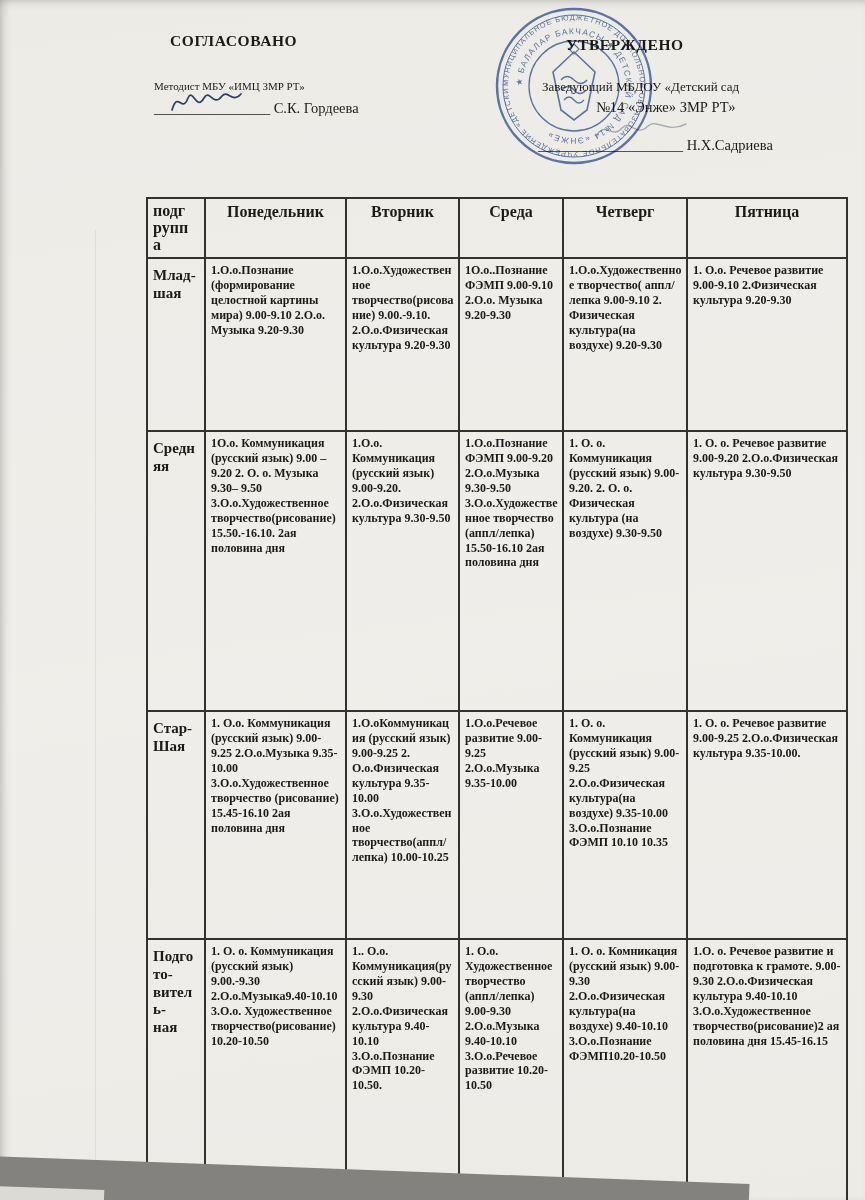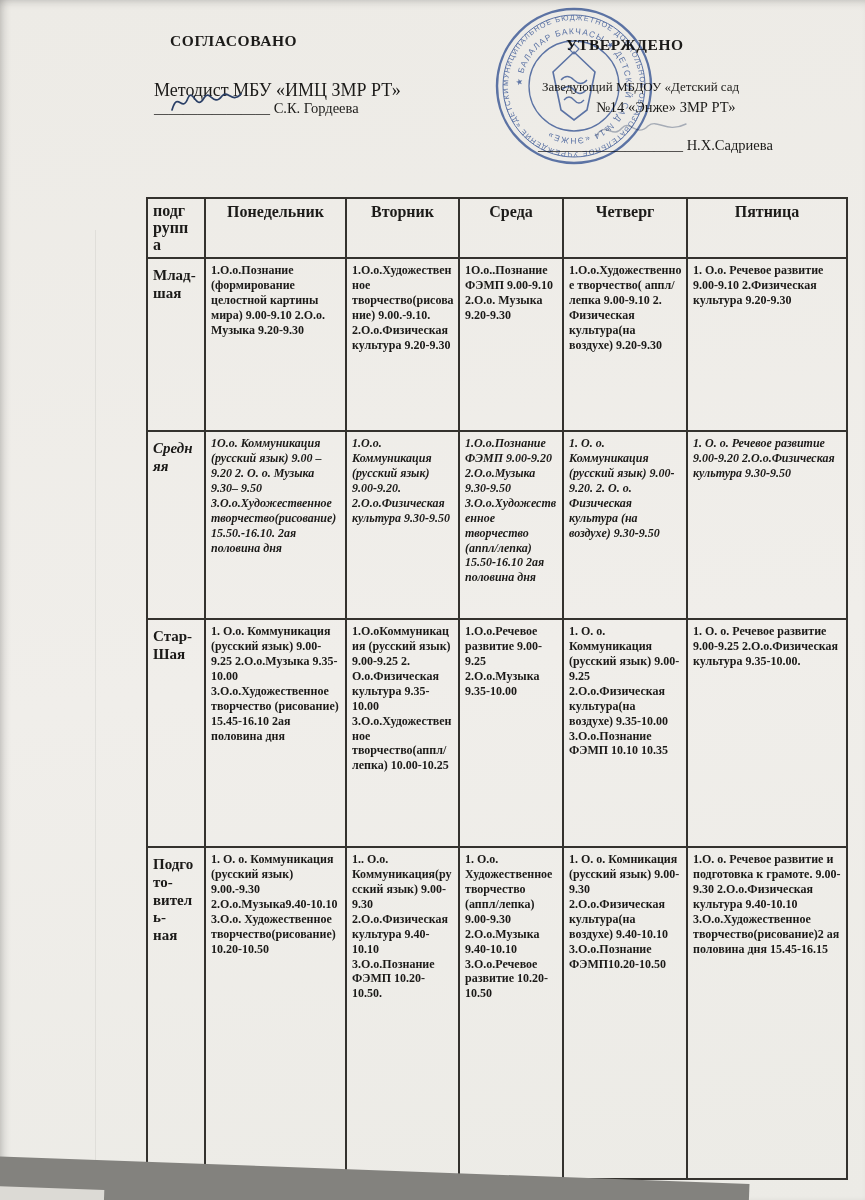--- a/index.html
+++ b/index.html
@@ -12,21 +12,21 @@
     overflow:hidden;
     box-shadow: inset 7px 0 10px -5px rgba(0,0,0,.22), inset 0 7px 9px -5px rgba(0,0,0,.15);
   }
   .fold-line { position:absolute; left:95px; top:230px; width:1px; height:930px; background:rgba(0,0,0,.06); }
   .edge-bottom { position:absolute; left:-12px; top:1156px; width:762px; height:70px; background:#83827e; transform:rotate(2.1deg); transform-origin:left top; }
   .edge-bottom-sliver { position:absolute; left:-6px; top:1188px; width:110px; height:20px; background:#dcdad5; transform:rotate(2deg); }
 
   
   .agreed-title   { position:absolute; left:170px; top:32px;  font-weight:bold; font-size:15.5px; letter-spacing:.6px; }
   .approved-title { position:absolute; left:566px; top:36px;  font-weight:bold; font-size:15.5px; letter-spacing:.6px; }
-  .agreed-l1      { position:absolute; left:154px; top:80px;  font-size:18px; }
+  .agreed-l1      { position:absolute; left:154px; top:80px;  font-size:11px; }
   .agreed-l2      { position:absolute; left:154px; top:100px; font-size:14.5px; }
   .approved-l1    { position:absolute; left:542px; top:79px;  font-size:13px; }
   .approved-l2    { position:absolute; left:596px; top:99px;  font-size:14.5px; }
   .approved-sign  { position:absolute; left:538px; top:137px; font-size:14.5px; }
 
   .sig-left  { position:absolute; left:168px; top:84px; width:78px; height:34px; }
   .sig-right { position:absolute; left:592px; top:116px; width:100px; height:26px; opacity:.75; }
 
   
   .stamp { position:absolute; left:492px; top:4px; width:164px; height:164px; mix-blend-mode:multiply; opacity:.82; }
@@ -43,21 +43,21 @@
   .schedule th, .schedule td {
     border:2px solid #34322e; vertical-align:top;
     font-weight:bold; overflow-wrap:break-word; word-break:break-word;
   }
   .schedule th { font-size:16px; padding:4px 13px; height:36px; text-align:center;margin-left:36px; }
   .schedule th.h-group { text-align:left; padding-left:5px; line-height:1.05; }
   .schedule td { font-size:12px; line-height:1.24; padding:4px 4px 4px 5px; color:#1b1a18; }
   .schedule td.group { font-size:15px; line-height:1.18; white-space:pre-line; padding-top:8px; }
   .col0{width:58px} .col1{width:141px} .col2{width:113px} .col3{width:104px} .col4{width:124px} .col5{width:160px}
   tr.r0 td { height:173px; }
-  tr.r1 td { height:188px;font-style:italic; }
+  tr.r1 td { height:280px; }
   tr.r2 td { height:228px; }
   tr.r3 td { height:332px; }
 </style>
 </head>
 <body>
 
 <div class="page">
 
   <div class="fold-line"></div>
 

